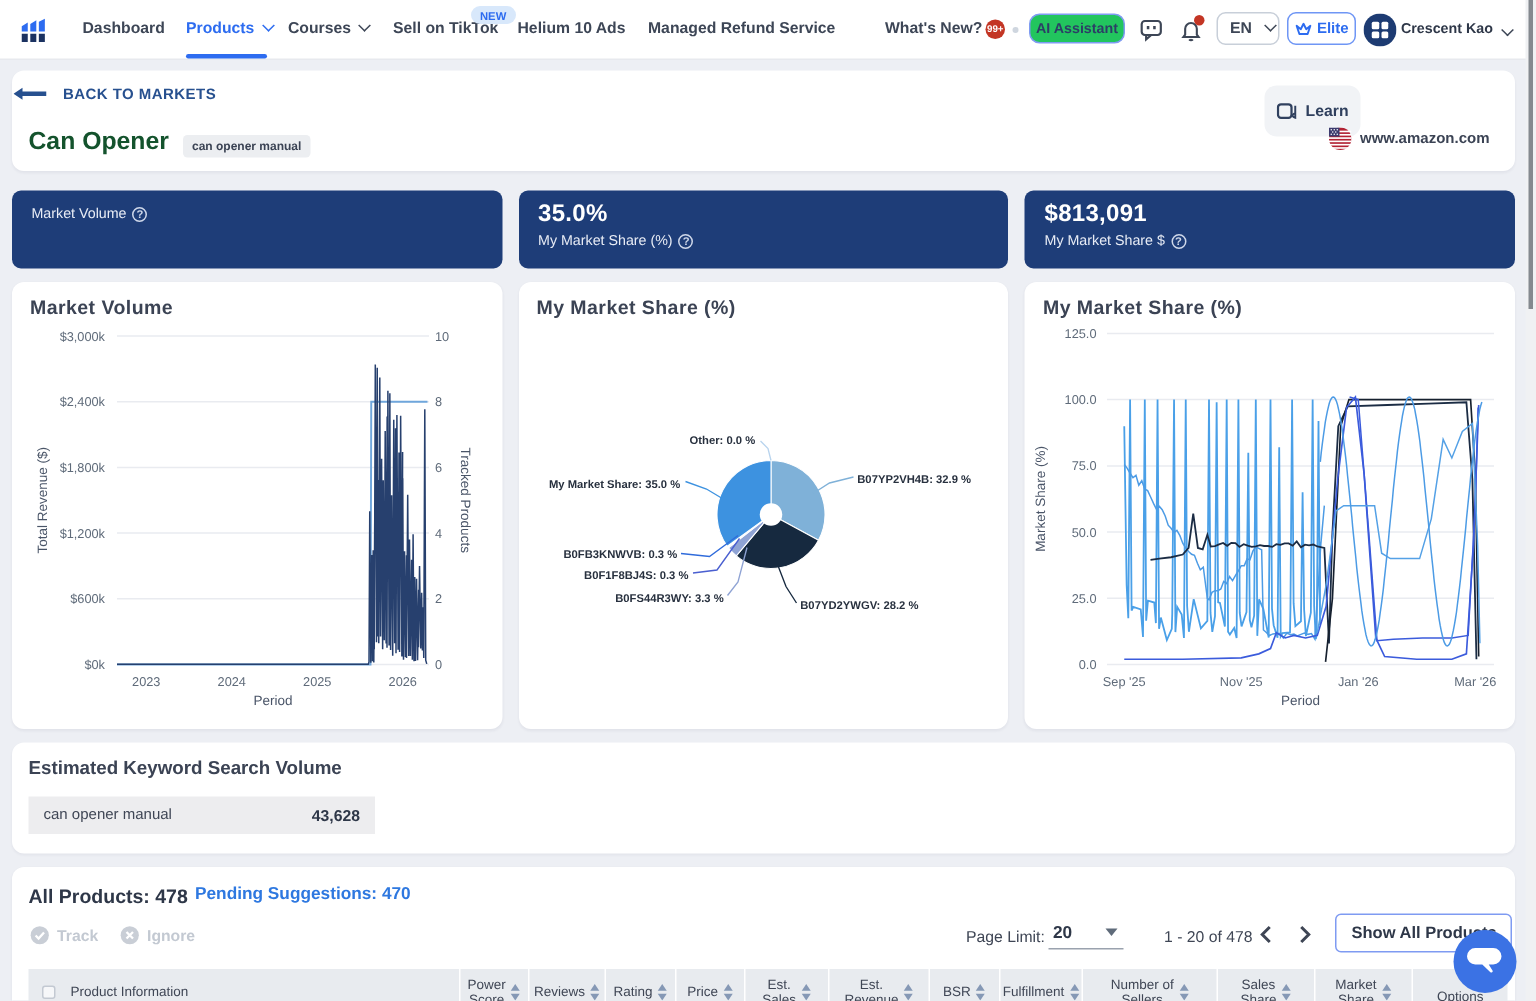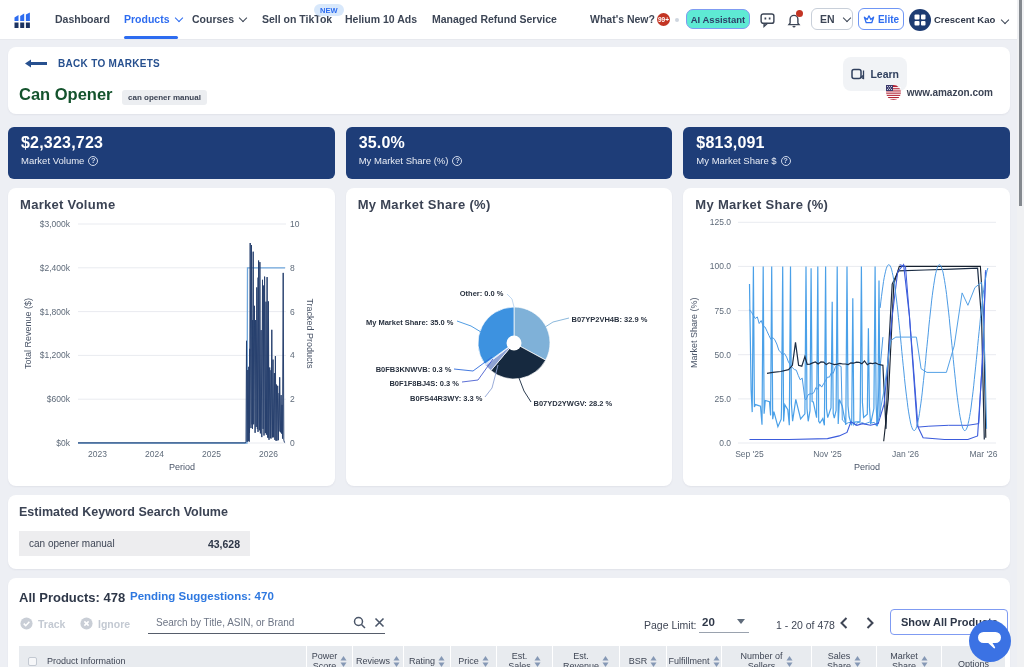--- a/index.html
+++ b/index.html
@@ -5,29 +5,29 @@
 * { margin:0; padding:0; box-sizing:border-box; }
 html,body { width:1024px; height:667px; overflow:hidden; font-family:"Liberation Sans", sans-serif; background:#edeff4; }
 .nav { position:absolute; top:0; left:0; width:1024px; height:40px; background:#fff; border-bottom:1px solid #e7e9ee; z-index:5; }
 .ni { position:absolute; top:13px; font-size:10.5px; font-weight:700; color:#3d4656; white-space:nowrap; }
 .ni.active { color:#2d6cf0; }
 .underline { position:absolute; top:36px; left:124px; width:54px; height:3px; background:#2d6cf0; border-radius:2px;}
 .chev { display:inline-block; width:6px; height:6px; border-right:1.8px solid currentColor; border-bottom:1.8px solid currentColor; transform:rotate(45deg); margin-left:6px; vertical-align:2.5px;}
 .newbadge { position:absolute; top:4px; left:314px; background:#d8e8fb; color:#2d6cf0; font-size:7.5px; font-weight:800; padding:1.5px 6px; border-radius:7px; }
 .badge99 { position:absolute; left:657px; top:13px; background:#c33524; color:#fff; font-size:6.5px; font-weight:800; border-radius:50%; width:13px; height:13px; display:inline-flex; align-items:center; justify-content:center; }
 .dotsep { position:absolute; left:675px; top:18px; width:4px; height:4px; border-radius:50%; background:#cfd6df; }
-.aibtn { position:absolute; left:686px; top:9px; width:64px; height:20px; border:1px solid #7f9bf2; border-radius:7px; color:#2c3e66; font-size:9.5px; font-weight:700; background:#5eead4; text-align:center; line-height:19px;}
+.aibtn { position:absolute; left:686px; top:9px; width:64px; height:20px; border:1px solid #7f9bf2; border-radius:7px; color:#2c3e66; font-size:9.5px; font-weight:700; background:#22c55e; text-align:center; line-height:19px;}
 .enbtn { position:absolute; left:811px; top:8px; width:42px; height:22px; border:1px solid #c8cfd9; border-radius:6px; color:#3d4656; font-size:10.5px; font-weight:700; line-height:21px; padding-left:8px;}
 .elitebtn { position:absolute; left:858px; top:8px; width:46px; height:22px; border:1px solid #6f96f5; border-radius:6px; color:#2d6cf0; font-size:10px; font-weight:700; display:flex; align-items:center; justify-content:center; gap:3px; }
 .avatar { position:absolute; left:909px; top:9px; width:22px; height:22px; }
 .uname { position:absolute; left:934px; top:14px; font-size:9.5px; font-weight:700; color:#2e3748; }
 .page { position:absolute; top:40px; left:0; width:1018px; height:627px; }
 .card { background:#fff; border-radius:8px; box-shadow:0 1px 2px rgba(30,40,60,.06); }
 .hdr { position:absolute; top:7px; left:8px; width:1002px; height:67px; }
-.back { position:absolute; top:11px; left:17px; color:#27508f; font-size:10px; font-weight:800; letter-spacing:.3px; }
+.back { position:absolute; top:11px; left:1px; color:#27508f; font-size:10px; font-weight:800; letter-spacing:.3px; }
 .h1 { position:absolute; top:38px; left:11px; font-size:16.5px; font-weight:800; color:#14532d; }
 .chip { position:absolute; top:43px; left:114px; background:#eceef1; color:#3b4354; font-size:8px; font-weight:700; padding:3px 6px; border-radius:3px; }
 .learn { position:absolute; top:10px; right:103px; background:#f1f3f6; border-radius:8px; padding:3px 8px; font-size:10.5px; font-weight:800; color:#30405e; display:flex; align-items:center; gap:5px; height:34px;}
 .amzn { position:absolute; top:38px; right:17px; display:flex; align-items:center; gap:6px; font-size:10px; font-weight:800; color:#3b4354; }
 .stats { position:absolute; top:87px; left:8px; width:1002px; display:flex; gap:11px; }
 .stat { flex:1; background:#1e3d78; border-radius:6px; height:52px; padding:7px 13px; color:#fff; }
 .stat .v { font-size:16px; font-weight:700; letter-spacing:.2px; }
 .stat .l { font-size:9.5px; margin-top:3px; color:#e8ecf5; display:flex; align-items:center; gap:4px;}
 .qm { display:inline-flex; width:10px; height:10px; border:1px solid #cfd8ea; border-radius:50%; font-size:7.5px; align-items:center; justify-content:center; color:#cfd8ea; font-weight:700;}
 .charts { position:absolute; top:148px; left:8px; width:1002px; display:flex; gap:11px; }
@@ -121,21 +121,20 @@
             <circle cx="4.5" cy="3" r=".5"></circle>
             <circle cx="1.5" cy="4.5" r=".5"></circle>
             <circle cx="3.5" cy="4.5" r=".5"></circle>
             <circle cx="5.5" cy="4.5" r=".5"></circle>
           </g>
         </svg>www.amazon.com</div>
   </div>
 
   <div class="stats">
     <div class="stat">
-        <div class="v">$2,323,723</div>
         <div class="l">Market Volume <span class="qm">?</span></div>
       </div>
     <div class="stat">
         <div class="v">35.0%</div>
         <div class="l">My Market Share (%) <span class="qm">?</span></div>
       </div>
     <div class="stat">
         <div class="v">$813,091</div>
         <div class="l">My Market Share $ <span class="qm">?</span></div>
       </div>
@@ -247,30 +246,20 @@
 <div style="position:absolute;top:39px;left:12px;display:flex;align-items:center;gap:5px;color:#c3c9d2;font-size:10.5px;font-weight:700;">
 <svg width="13" height="13" viewBox="0 0 15 15">
           <circle cx="7.5" cy="7.5" r="7" fill="#c9ced6"></circle>
           <path d="M4.3 7.7 L6.6 10 L10.8 5.4" stroke="#fff" stroke-width="1.8" fill="none"></path>
         </svg>Track</div>
 <div style="position:absolute;top:39px;left:72px;display:flex;align-items:center;gap:5px;color:#c3c9d2;font-size:10.5px;font-weight:700;">
 <svg width="13" height="13" viewBox="0 0 15 15">
           <circle cx="7.5" cy="7.5" r="7" fill="#c9ced6"></circle>
           <path d="M5 5 L10 10 M10 5 L5 10" stroke="#fff" stroke-width="1.8"></path>
         </svg>Ignore</div>
-<div style="position:absolute;top:34px;left:140px;width:237px;height:22px;border-bottom:1.5px solid #565d6b;">
-<span style="position:absolute;top:5px;left:8px;font-size:10px;color:#6d7585;">Search by Title, ASIN, or Brand</span>
-<svg width="13" height="13" viewBox="0 0 13 13" fill="none" stroke="#4a5568" stroke-width="1.5" style="position:absolute;left:205px;top:4px;">
-          <circle cx="5.5" cy="5.5" r="4"></circle>
-          <path d="M8.5 8.5 L12 12"></path>
-        </svg>
-<svg width="11" height="11" viewBox="0 0 11 11" stroke="#4a5568" stroke-width="1.6" style="position:absolute;left:226px;top:5px;">
-          <path d="M1.5 1.5 L9.5 9.5 M9.5 1.5 L1.5 9.5"></path>
-        </svg>
-</div>
 <div style="position:absolute;top:41px;left:636px;font-size:10.5px;color:#3f4655;">Page Limit:</div>
 <div style="position:absolute;top:34px;left:691px;width:50px;height:21px;border-bottom:1px solid #9aa2ae;">
         <span style="position:absolute;top:4px;left:3px;font-size:11.5px;font-weight:800;color:#2e3748;">20</span>
         <span style="position:absolute;right:4px;top:7px;width:0;height:0;border-left:4px solid transparent;border-right:4px solid transparent;border-top:5px solid #5f6b7a;"></span>
       </div>
 <div style="position:absolute;top:41px;left:768px;font-size:10.5px;color:#3f4655;">1 - 20 of 478</div>
 <svg width="8" height="12" viewBox="0 0 8 12" fill="none" stroke="#3f4655" stroke-width="2" style="position:absolute;top:39px;left:832px;">
         <path d="M6.5 1 L1.5 6 L6.5 11"></path>
       </svg>
 <svg width="8" height="12" viewBox="0 0 8 12" fill="none" stroke="#3f4655" stroke-width="2" style="position:absolute;top:39px;left:858px;">

